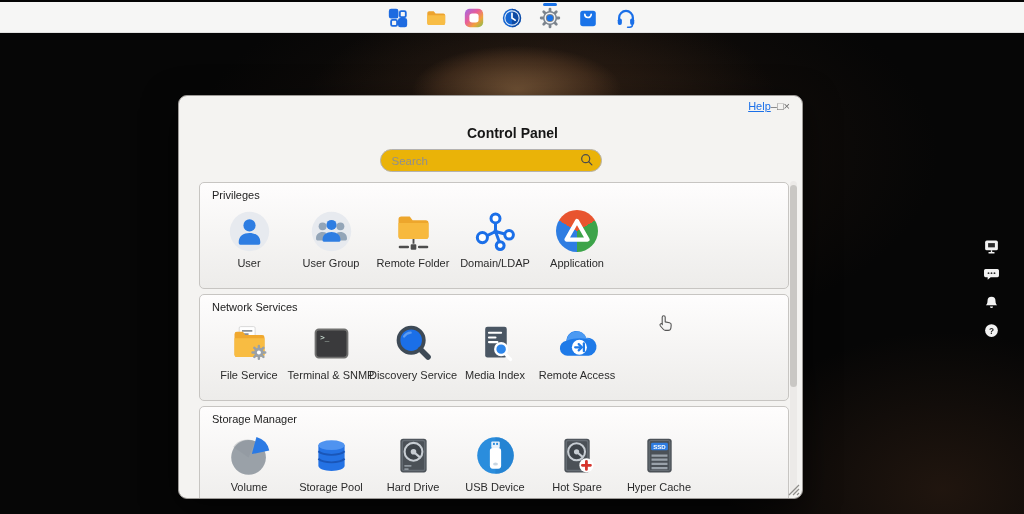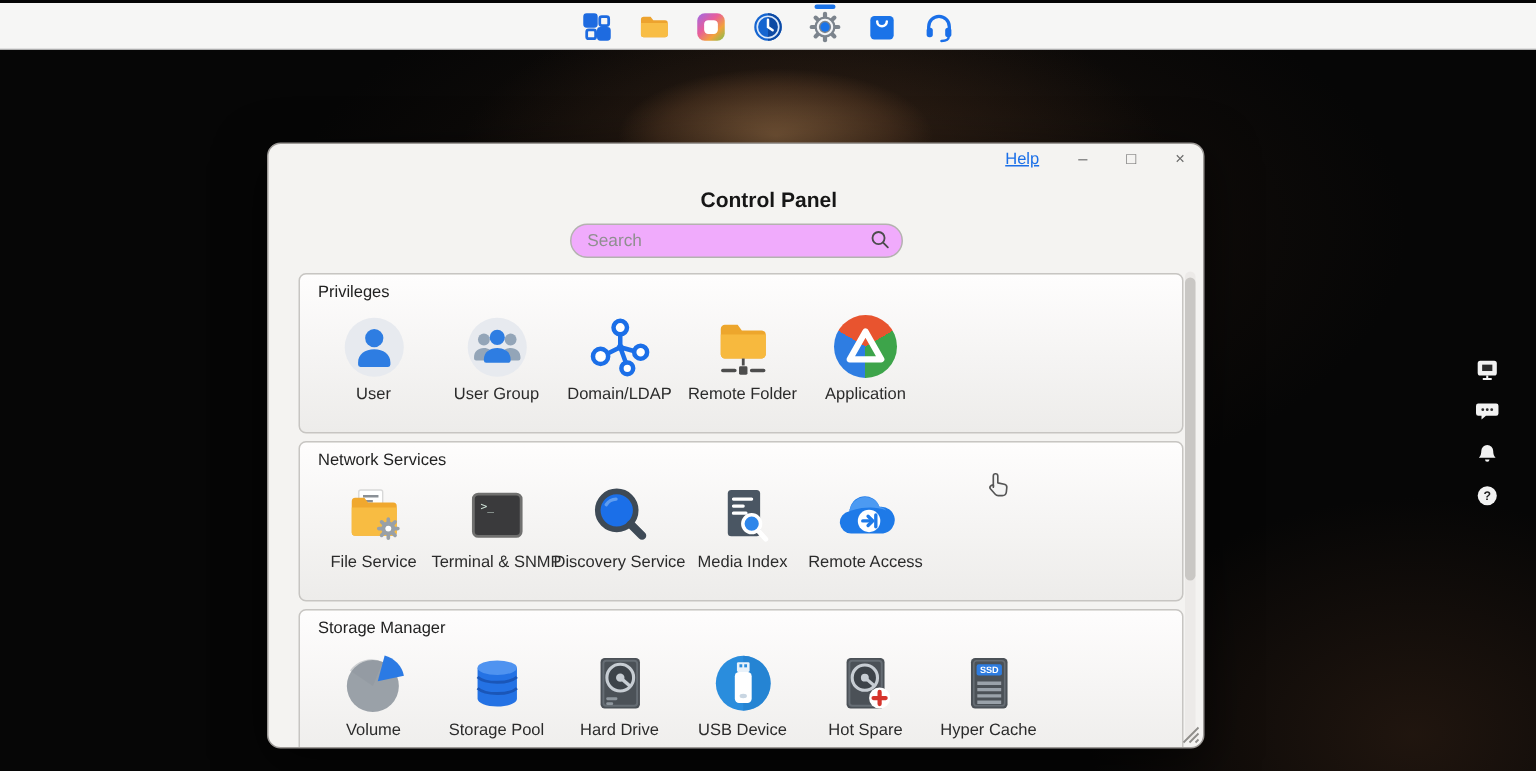--- a/index.html
+++ b/index.html
@@ -17,26 +17,26 @@
     background:
       radial-gradient(140px 60px at 50.5% 12%, rgba(173,128,83,.55), rgba(110,74,46,.35) 55%, transparent 75%),
       radial-gradient(330px 160px at 53% 16%, rgba(84,55,34,.5), transparent 72%),
       radial-gradient(500px 260px at 55% 25%, rgba(46,30,20,.55), transparent 75%),
       radial-gradient(300px 220px at 92% 95%, rgba(64,40,25,.45), transparent 72%),
       #060606; }
 
   
   .window { position:absolute; left:178px; top:95px; width:625px; height:404px; background:#f4f3f1;
     border:1px solid #9d9a97; border-radius:9px; overflow:hidden; box-shadow:0 10px 34px rgba(0,0,0,.6); }
-  .win-controls { position:absolute; top:4px; right:12px; display:flex; align-items:center; gap:26px; font-size:11px; z-index:5; }
+  .win-controls { position:absolute; top:4px; right:12px; display:flex; align-items:center; gap:0; font-size:11px; z-index:5; }
   .help-link { color:#1a6fe8; text-decoration:underline; cursor:pointer; }
   .win-btn { color:#6a6a6a; font-size:11px; line-height:1; cursor:pointer; }
   .win-title { position:absolute; top:29px; left:0; right:0; text-align:center; font-size:14px; font-weight:bold; color:#161616;margin-left:44px; }
   .search-wrap { position:absolute; top:53px; left:50%; transform:translateX(-50%); width:222px; height:23px; }
-  .search-wrap input { width:100%; height:100%; border:1px solid #b4b2b0; border-radius:12px; background:#f0abfc;
+  .search-wrap input { width:100%; height:100%; border:1px solid #b4b2b0; border-radius:12px; background:#eab308;
     padding:0 28px 0 11px; font-size:11.5px; color:#333; outline:none; font-family:"Liberation Sans", sans-serif; }
   .search-wrap input::placeholder { color:#8f8f8f; }
   .search-icon { position:absolute; right:8px; top:4px; }
 
   
   .sections { position:absolute; top:86px; left:20px; width:590px; }
   .panel-section { position:relative; height:107px; margin-bottom:5px; border:1px solid #c7c5c2; border-radius:5px;
     background:linear-gradient(#fefdfd, #edecea); }
   .section-label { position:absolute; top:6px; left:12px; font-size:11px; color:#222; }
   .item-row { position:absolute; top:24px; left:8px; display:flex; }
@@ -178,45 +178,45 @@
                   </g>
                   <circle cx="24" cy="17" r="5.4" fill="#2e7de2"></circle>
                   <path d="M14.5 32.5c0-5 4.2-8 9.5-8s9.5 3 9.5 8v.9a1.6 1.6 0 0 1-1.6 1.6H16.1a1.6 1.6 0 0 1-1.6-1.6z" fill="#2e7de2"></path>
                 </svg>
               </div>
               <div class="item-label">User Group</div>
             </div>
             <div class="app-item">
               <div class="item-icon">
                 <svg viewBox="0 0 48 48" width="45" height="45">
+                  <path d="M8 11a3 3 0 0 1 3-3h9l3 4h14a3 3 0 0 1 3 3v14a3 3 0 0 1-3 3H11a3 3 0 0 1-3-3z" fill="#eda62c"></path>
+                  <path d="M8 15h32v14a3 3 0 0 1-3 3H11a3 3 0 0 1-3-3z" fill="#f7b93e"></path>
+                  <path d="M24 32v5" stroke="#4d4d4d" stroke-width="2"></path>
+                  <g stroke="#4d4d4d" stroke-width="2.6" stroke-linecap="round">
+                    <path d="M9.5 40.5h8.5M30 40.5h8.5"></path>
+                  </g>
+                  <rect x="21" y="37.5" width="6" height="6" rx="1" fill="#4d4d4d"></rect>
+                </svg>
+              </div>
+              <div class="item-label">Remote Folder</div>
+            </div>
+            <div class="app-item">
+              <div class="item-icon">
+                <svg viewBox="0 0 48 48" width="45" height="45">
                   <g stroke="#1b6fe8" stroke-width="3.2" fill="none">
                     <path d="M24 24L24 14M24 24L14 29M24 24L35 27M24 24L28 35"></path>
                     <circle cx="24" cy="10" r="4.8" fill="#fff"></circle>
                     <circle cx="10" cy="30.5" r="5.4" fill="#fff"></circle>
                     <circle cx="38.5" cy="27.5" r="4.6" fill="#fff"></circle>
                     <circle cx="29" cy="39" r="4.2" fill="#fff"></circle>
                   </g>
                   <circle cx="24" cy="24" r="2.4" fill="#1b6fe8"></circle>
                 </svg>
               </div>
               <div class="item-label">Domain/LDAP</div>
-            </div>
-            <div class="app-item">
-              <div class="item-icon">
-                <svg viewBox="0 0 48 48" width="45" height="45">
-                  <path d="M8 11a3 3 0 0 1 3-3h9l3 4h14a3 3 0 0 1 3 3v14a3 3 0 0 1-3 3H11a3 3 0 0 1-3-3z" fill="#eda62c"></path>
-                  <path d="M8 15h32v14a3 3 0 0 1-3 3H11a3 3 0 0 1-3-3z" fill="#f7b93e"></path>
-                  <path d="M24 32v5" stroke="#4d4d4d" stroke-width="2"></path>
-                  <g stroke="#4d4d4d" stroke-width="2.6" stroke-linecap="round">
-                    <path d="M9.5 40.5h8.5M30 40.5h8.5"></path>
-                  </g>
-                  <rect x="21" y="37.5" width="6" height="6" rx="1" fill="#4d4d4d"></rect>
-                </svg>
-              </div>
-              <div class="item-label">Remote Folder</div>
             </div>
             <div class="app-item">
               <div class="item-icon">
                 <div style="width:42px;height:42px;border-radius:50%;background:conic-gradient(from 60deg,#3da44a 0 120deg,#2e7de2 120deg 240deg,#e8542f 240deg 360deg);position:relative">
                   <svg width="26" height="24" style="position:absolute;left:50%;top:50%;transform:translate(-50%,-54%)">
                     <path d="M13 3 23.5 21.5H2.5Z" fill="none" stroke="#fff" stroke-width="4.2" stroke-linejoin="round"></path>
                   </svg>
                 </div>
               </div>
               <div class="item-label">Application</div>

